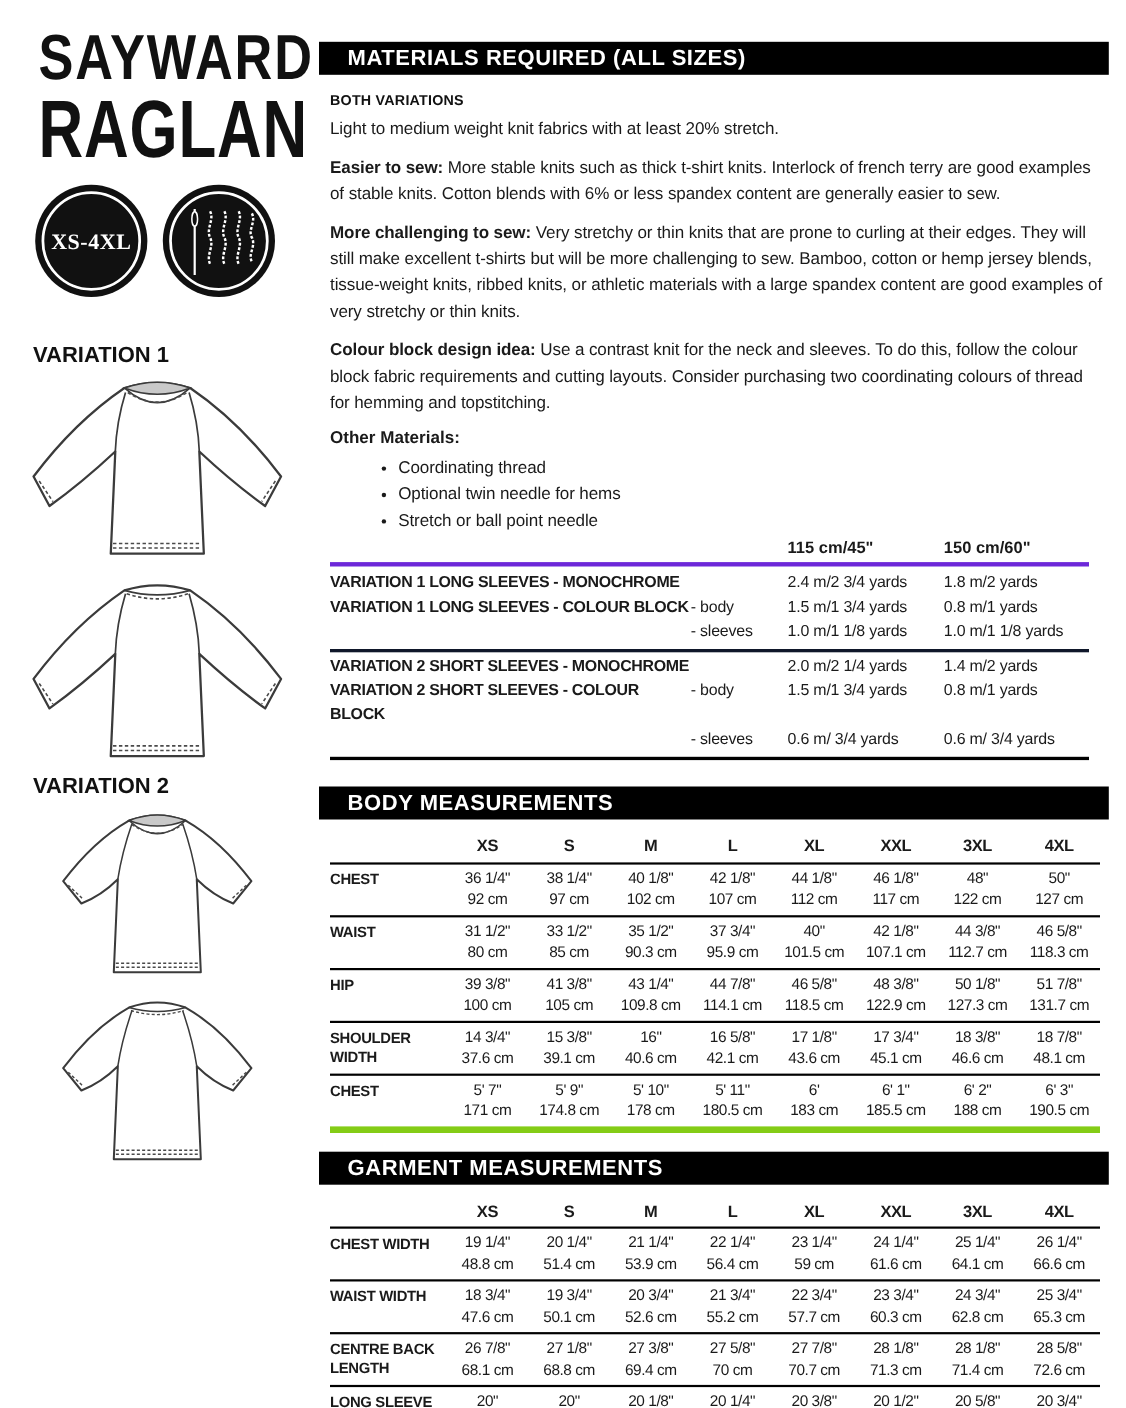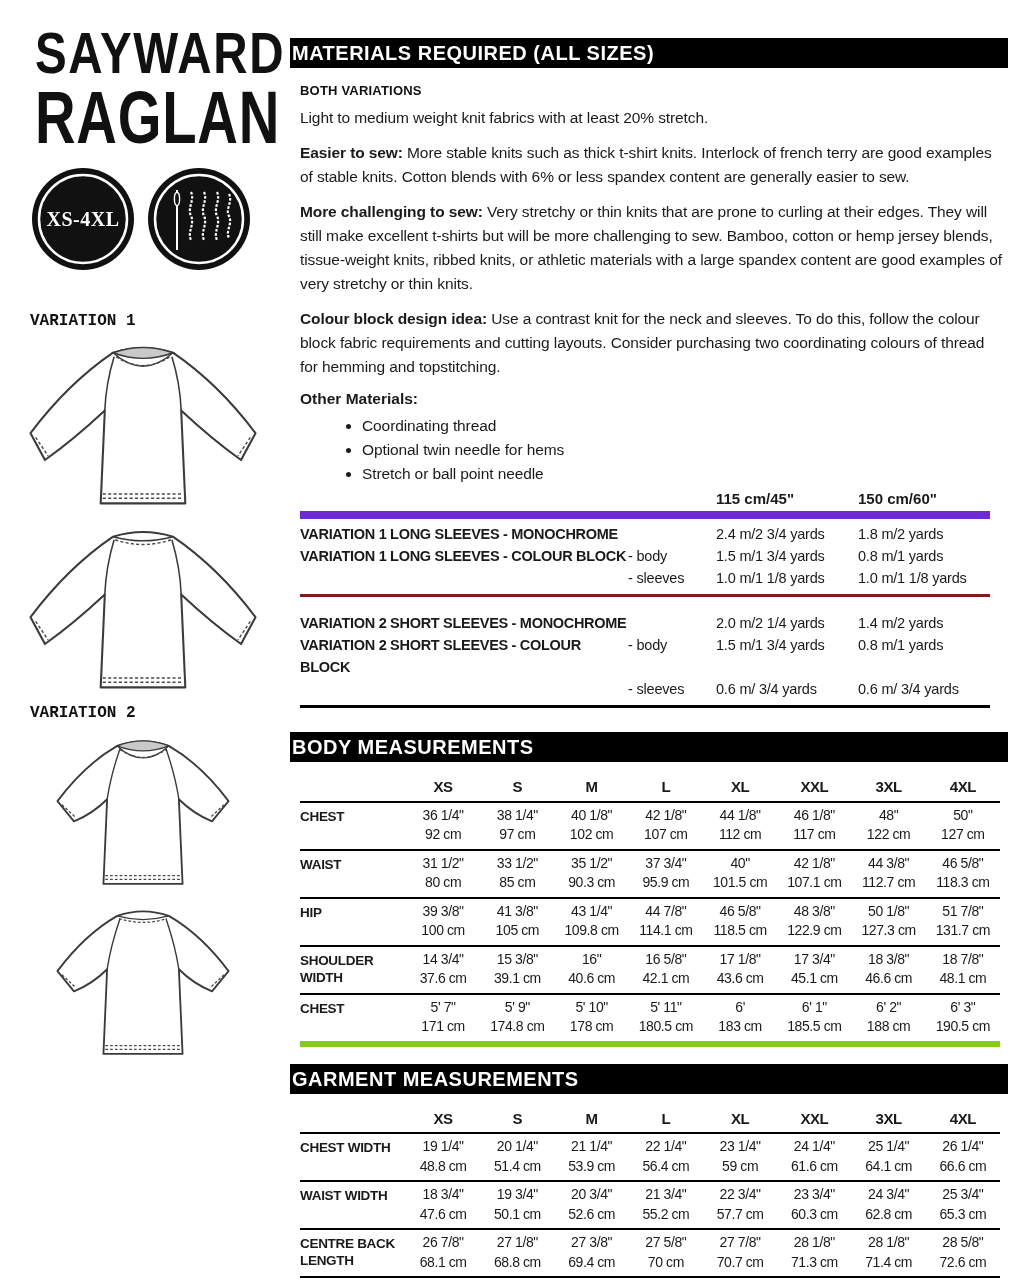--- a/index.html
+++ b/index.html
@@ -6,48 +6,48 @@
   .page{
     position:relative;width:1024px;height:1280px;background:#ffffff;margin:0 auto;
     font-family:"Liberation Sans", sans-serif;color:#1a1a1a;overflow:hidden;
   }
   
   .left-col{position:absolute;left:2px;top:0;width:290px;height:1280px;}
   .brand{position:absolute;left:33px;top:24px;}
   .brand-line1{font-size:58px;font-weight:700;line-height:1.0;letter-spacing:2px;transform:scaleX(0.82);transform-origin:left top;white-space:nowrap;color:#111;}
   .brand-line2{font-size:74px;font-weight:700;line-height:0.92;letter-spacing:1px;transform:scaleX(0.76);transform-origin:left top;white-space:nowrap;color:#111;margin-top:2px;}
   .badges{position:absolute;left:28px;top:166px;display:flex;gap:10px;}
-  .variation-label{position:absolute;font-size:16px;font-weight:700;letter-spacing:0;color:#111;font-family:Liberation Mono, monospace;}
+  .variation-label{position:absolute;font-size:20px;font-weight:700;letter-spacing:0;color:#111;}
   .var1{left:28px;top:312px;}
   .var2{left:28px;top:704px;}
   .shirt{position:absolute;}
   .v1f{left:12px;top:330px;width:258px;}
   .v1b{left:12px;top:514px;width:258px;}
   .v2f{left:26px;top:722px;width:230px;}
   .v2b{left:26px;top:892px;width:230px;}
   .s-outline{fill:#ffffff;stroke:#3b3b3b;stroke-width:2;stroke-linejoin:round;}
   .s-line{fill:none;stroke:#3b3b3b;stroke-width:1.5;}
   .s-dash{fill:none;stroke:#4a4a4a;stroke-width:1.4;stroke-dasharray:3 2.2;}
   .s-gray{fill:#c9c9c9;stroke:#3b3b3b;stroke-width:1.4;}
   
   .right-col{position:absolute;left:290px;top:38px;width:718px;}
   .section-bar{background:#000;color:#fff;font-weight:700;font-size:20px;letter-spacing:0.5px;
-    height:30px;line-height:30px;padding:0 2px;box-sizing:border-box;}
+    height:30px;line-height:30px;padding:0 26px;box-sizing:border-box;}
   .subhead{font-size:13px;font-weight:700;letter-spacing:0.2px;margin:15px 0 8px 10px;color:#111;}
   .para{font-size:15.5px;line-height:24px;margin:0 16px 11px 10px;width:702px;letter-spacing:-0.1px;}
   .lead{font-weight:700;}
   .other-label{font-weight:700;font-size:15.5px;margin:2px 0 6px 10px;}
   .bullets{margin:0 0 2px 0;padding-left:72px;}
   .bullets li{font-size:15.5px;line-height:24px;letter-spacing:-0.1px;}
   
   .ftable{margin:4px 0 0 10px;width:690px;font-size:14.5px;}
   .ft-grid{display:grid;grid-template-columns:328px 88px 142px 132px;column-gap:0;}
   .ft-headrow{font-weight:700;font-size:15px;padding-bottom:4px;}
-  .ft-group1{border-top:8px solid #6d28d9;padding:4px 0 5px;}
-  .ft-group2{border-top:3px solid #7f1d1d;padding:15px 0 5px;}
+  .ft-group1{border-top:4px solid #6d28d9;padding:4px 0 5px;}
+  .ft-group2{border-top:3px solid #0f172a;padding:2px 0 5px;}
   .ftable{border-bottom:3px solid #000;}
   .ft-row{line-height:22px;}
   .ft-label{font-weight:700;letter-spacing:-0.3px;}
   .ft-part,.ft-qty{letter-spacing:-0.2px;}
   
   .mtable{margin:10px 0 0 10px;width:700px;border-bottom:6px solid #84cc16;}
   .mrow{display:grid;grid-template-columns:106px repeat(8,1fr);border-top:2.5px solid #000;padding:3px 0 4px;}
   .mrow.mhead{border-top:none;padding:5px 0 4px;}
   .mhead .mcell{font-weight:700;font-size:15px;}
   .mlabel{font-weight:700;font-size:13.5px;line-height:17px;padding-top:2px;letter-spacing:-0.3px;}

